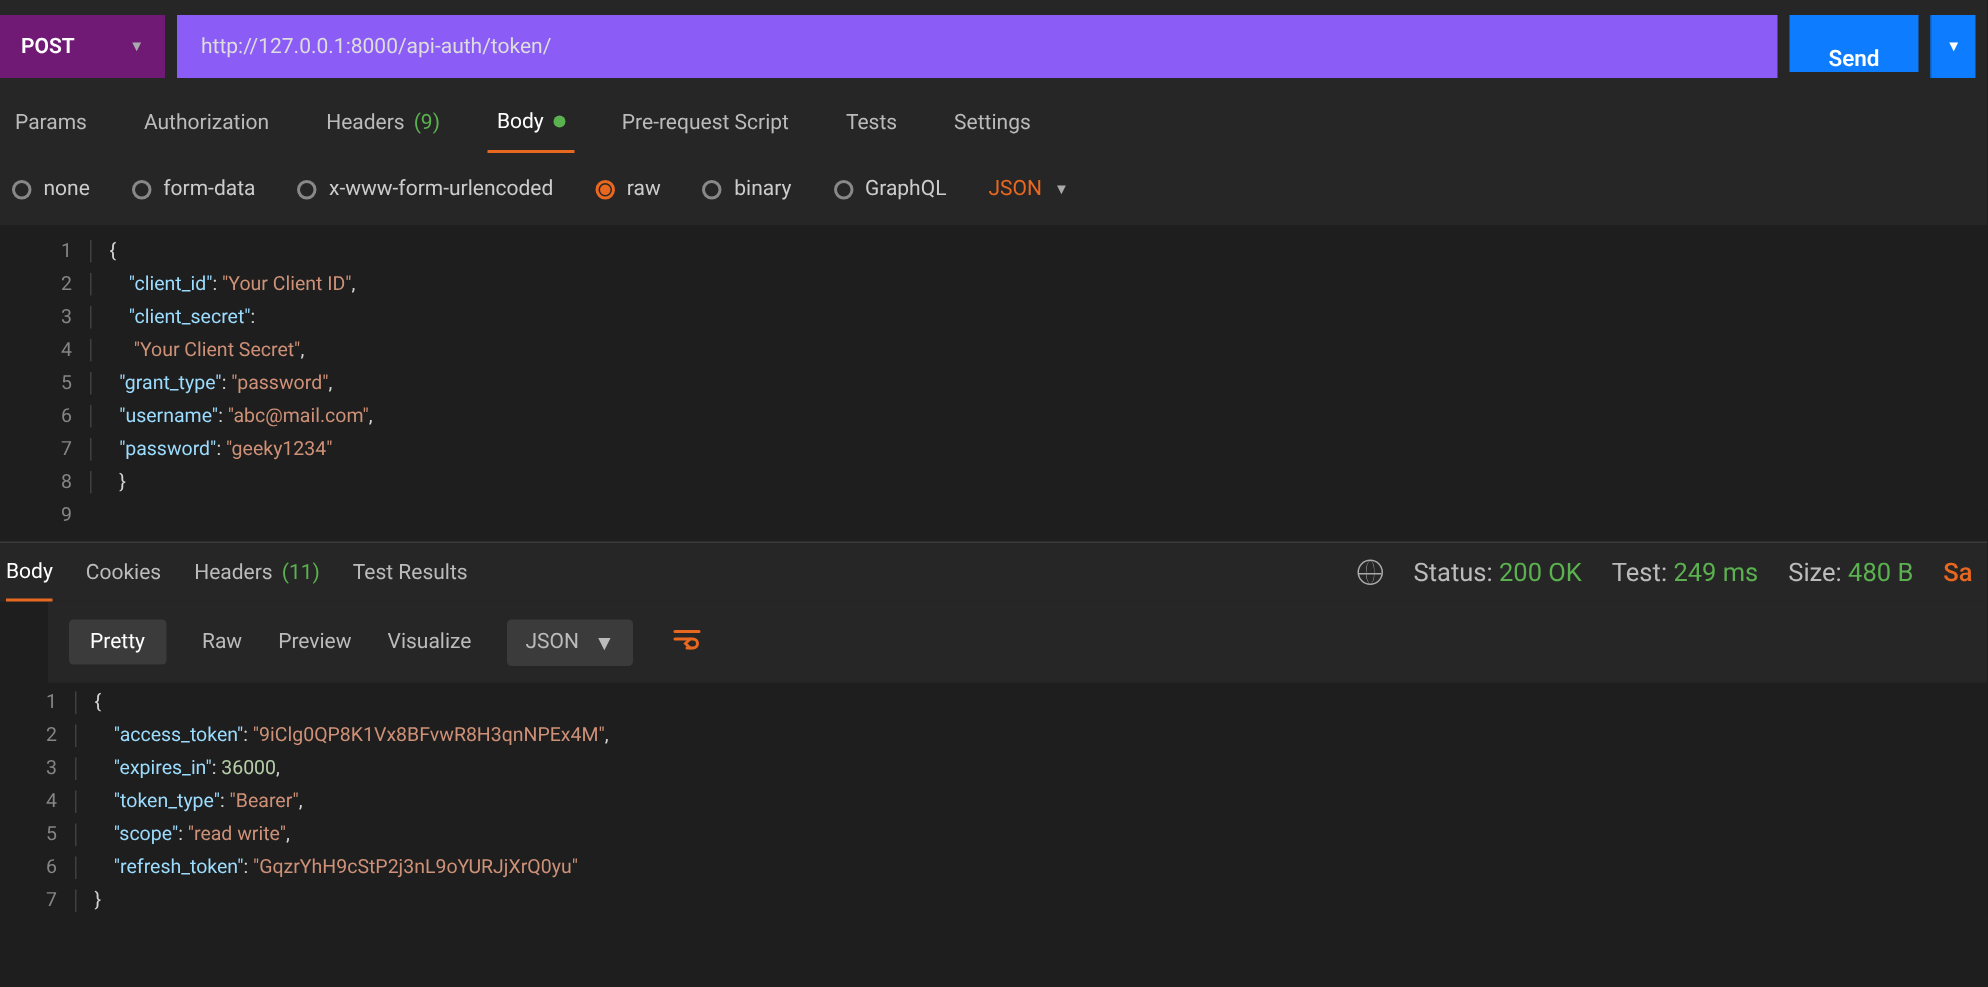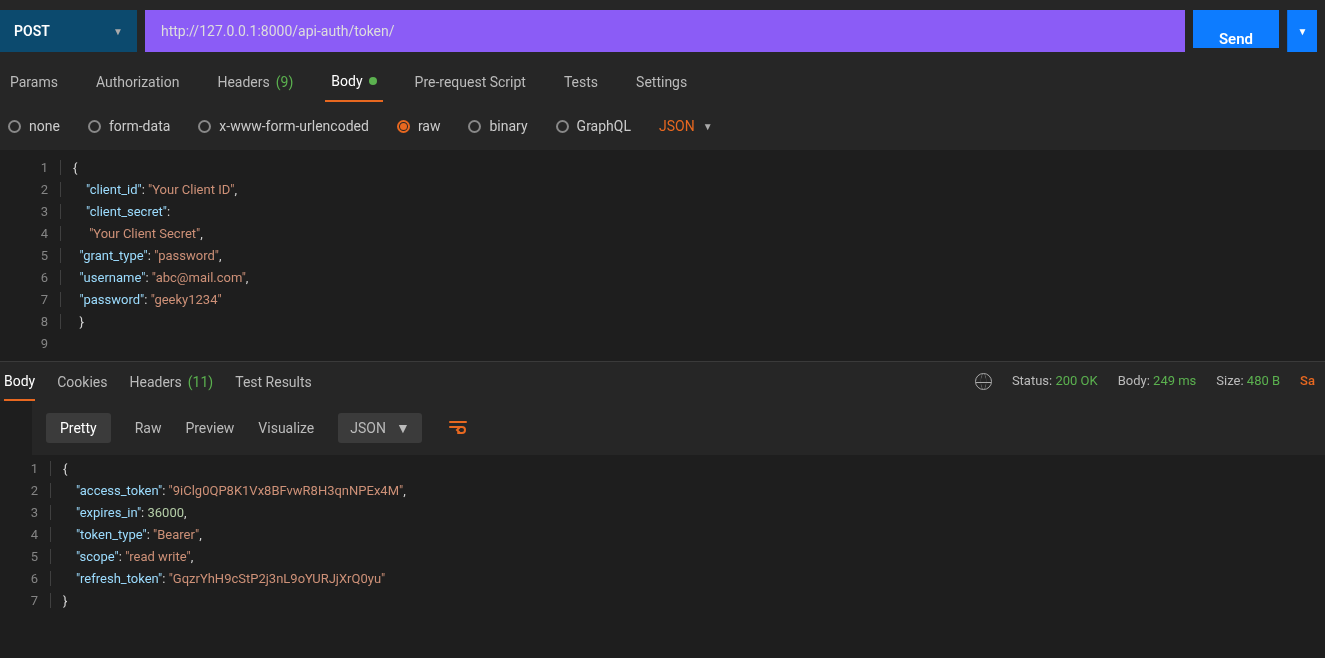--- a/index.html
+++ b/index.html
@@ -1,19 +1,19 @@
 <!DOCTYPE html>
 <html><head>
 <meta charset="utf-8">
 <style>
 * { box-sizing: border-box; margin: 0; padding: 0; font-family: -apple-system, BlinkMacSystemFont, "Segoe UI", Roboto, Arial, sans-serif; }
 body { background: #1e1e1e; color: #ccc; width: 1325px; height: 658px; overflow: hidden; font-size: 14px; }
 
 .topbar { display: flex; align-items: stretch; padding: 10px 8px 10px 0; gap: 8px; background: #262626; }
-.method-select { background: #0c4a6e; color: #fff; font-weight: 600; display: flex; align-items: center; justify-content: space-between; padding: 0 14px; width: 137px; cursor: pointer; }
+.method-select { background: #701a75; color: #fff; font-weight: 600; display: flex; align-items: center; justify-content: space-between; padding: 0 14px; width: 110px; cursor: pointer; }
 .method-select .caret { font-size: 10px; color: #aaa; }
 .url-input { flex: 1; background: #8b5cf6; color: #ddd; border: none; padding: 0 16px; font-size: 14px; height: 42px; }
 .send-btn { background: #0d7cff; color: #ffffff; font-weight: 600; display: flex; align-items: flex-end; padding: 0 26px; cursor: pointer; height: 38px; font-size: 15px; }
 .send-split { background: #0d7cff; color: #fff; display: flex; align-items: center; justify-content: center; width: 30px; cursor: pointer; border-left: 1px solid #0b6de0; font-size: 10px; }
 
 .tabs { display: flex; padding: 0 4px; background: #262626; gap: 26px; height: 40px; align-items: stretch; }
 .tab { display: flex; align-items: center; padding: 0 6px; color: #bbb; cursor: pointer; gap: 6px; }
 .tab.active { color: #fff; border-bottom: 2px solid #e86820; }
 .tab .dot { width: 8px; height: 8px; border-radius: 50%; background: #5bb14f; }
 .tab .count { color: #5bb14f; }
@@ -34,21 +34,21 @@
 .upper .editor-row:first-child .code-cell::before { content:""; }
 .k { color: #9cdcfe; } 
 .s { color: #ce9178; } 
 .n { color: #b5cea8; } 
 .p { color: #d4d4d4; } 
 .upper .gutter { width: 60px; }
 .upper { margin-top: 6px; height: 205px; overflow: hidden; }
 
 .resp-tabs { display: flex; align-items: center; height: 40px; padding: 0 4px; gap: 22px; border-top: 1px solid #3a3a3a; justify-content: space-between; background: #262626; }
 .resp-tabs .left { display: flex; gap: 22px; align-items: stretch; height: 100%; }
-.resp-tabs .right { display: flex; gap: 20px; align-items: flex-start; font-size: 13px; color: #bbb; padding-right: 6px; }
+.resp-tabs .right { display: flex; gap: 20px; align-items: center; font-size: 17px; color: #bbb; padding-right: 6px; }
 .resp-tab { display: flex; align-items: center; color: #bbb; cursor: pointer; gap: 6px; }
 .resp-tab.active { color: #fff; border-bottom: 2px solid #e86820; }
 .g { color: #5bb14f; }
 .save-lk { color: #e86820; font-weight: 500; }
 .globe { width: 17px; height: 17px; border: 1.5px solid #aaa; border-radius: 50%; position: relative; }
 .globe::before { content: ""; position: absolute; inset: 0; border-left: 1px solid #aaa; border-right: 1px solid #aaa; border-radius: 50%; transform: scaleX(0.4); }
 .globe::after { content: ""; position: absolute; left: 0; right: 0; top: 50%; border-top: 1px solid #aaa; }
 
 .view-row { display: flex; align-items: center; height: 54px; padding: 0 14px; gap: 24px; background: #262626; margin-left: 32px; }
 .view-pill { background: #3b3b3b; color: #fff; padding: 7px 14px; border-radius: 3px; cursor: pointer; }
@@ -184,21 +184,21 @@
         <span>Headers</span> 
         <span class="g">(11)</span>
       </div>
     <div class="resp-tab">
         <span>Test Results</span>
       </div>
   </div>
   <div class="right">
     <span class="globe"></span>
     <span><span>Status:</span> <span class="g">200 OK</span></span>
-    <span><span>Body:</span> <span class="g">249 ms</span></span>
+    <span><span>Test:</span> <span class="g">249 ms</span></span>
     <span><span>Size:</span> <span class="g">480 B</span></span>
     <span class="save-lk">Sa</span>
   </div>
 </div>
 
 <div class="view-row">
   <div class="view-pill">Pretty</div>
   <div class="view-link">Raw</div>
   <div class="view-link">Preview</div>
   <div class="view-link">Visualize</div>

